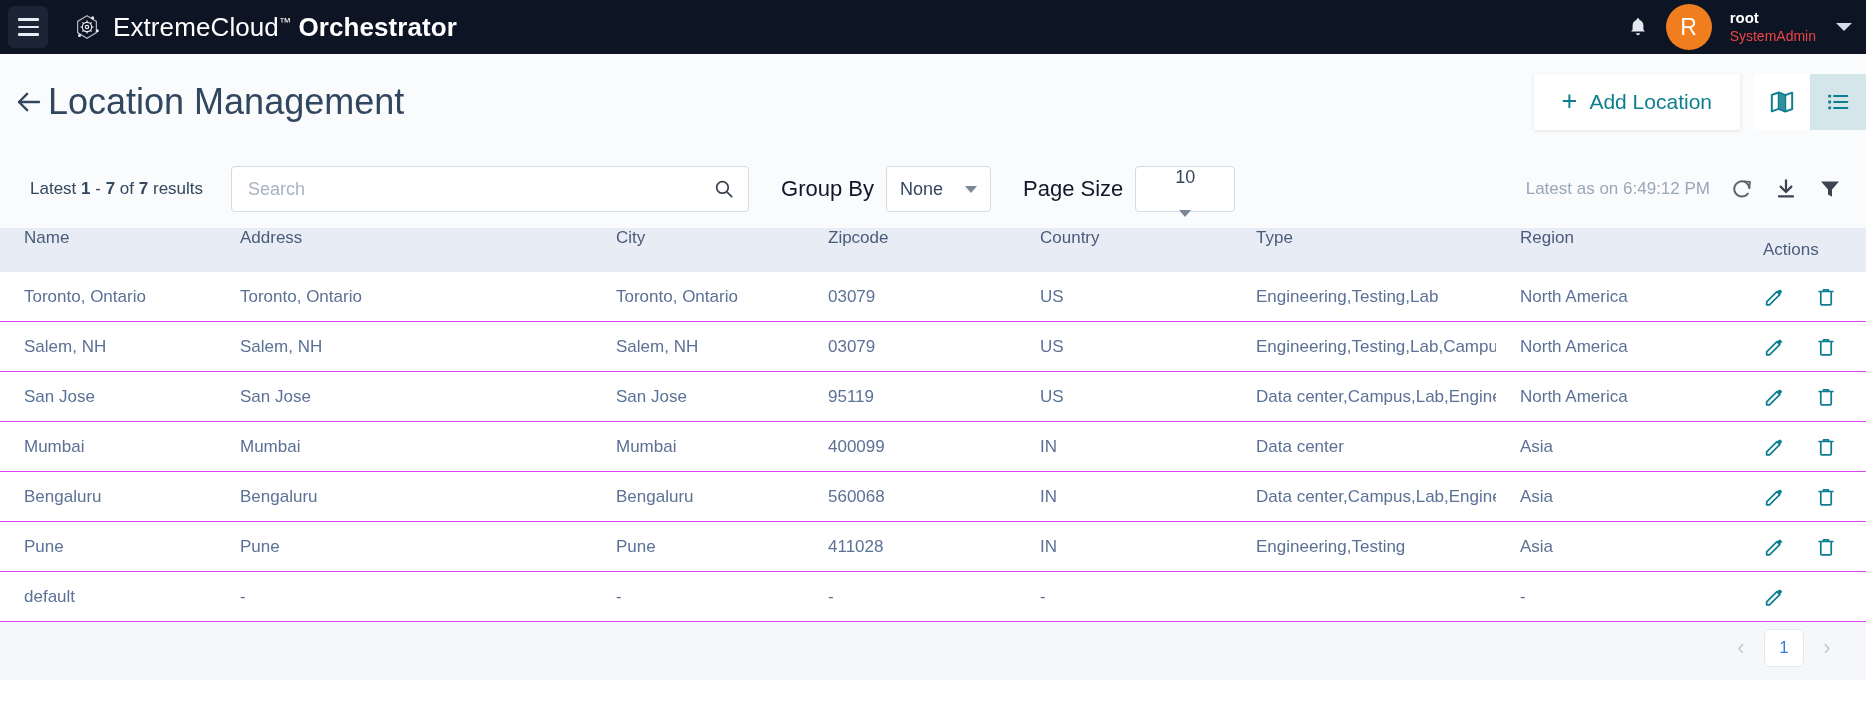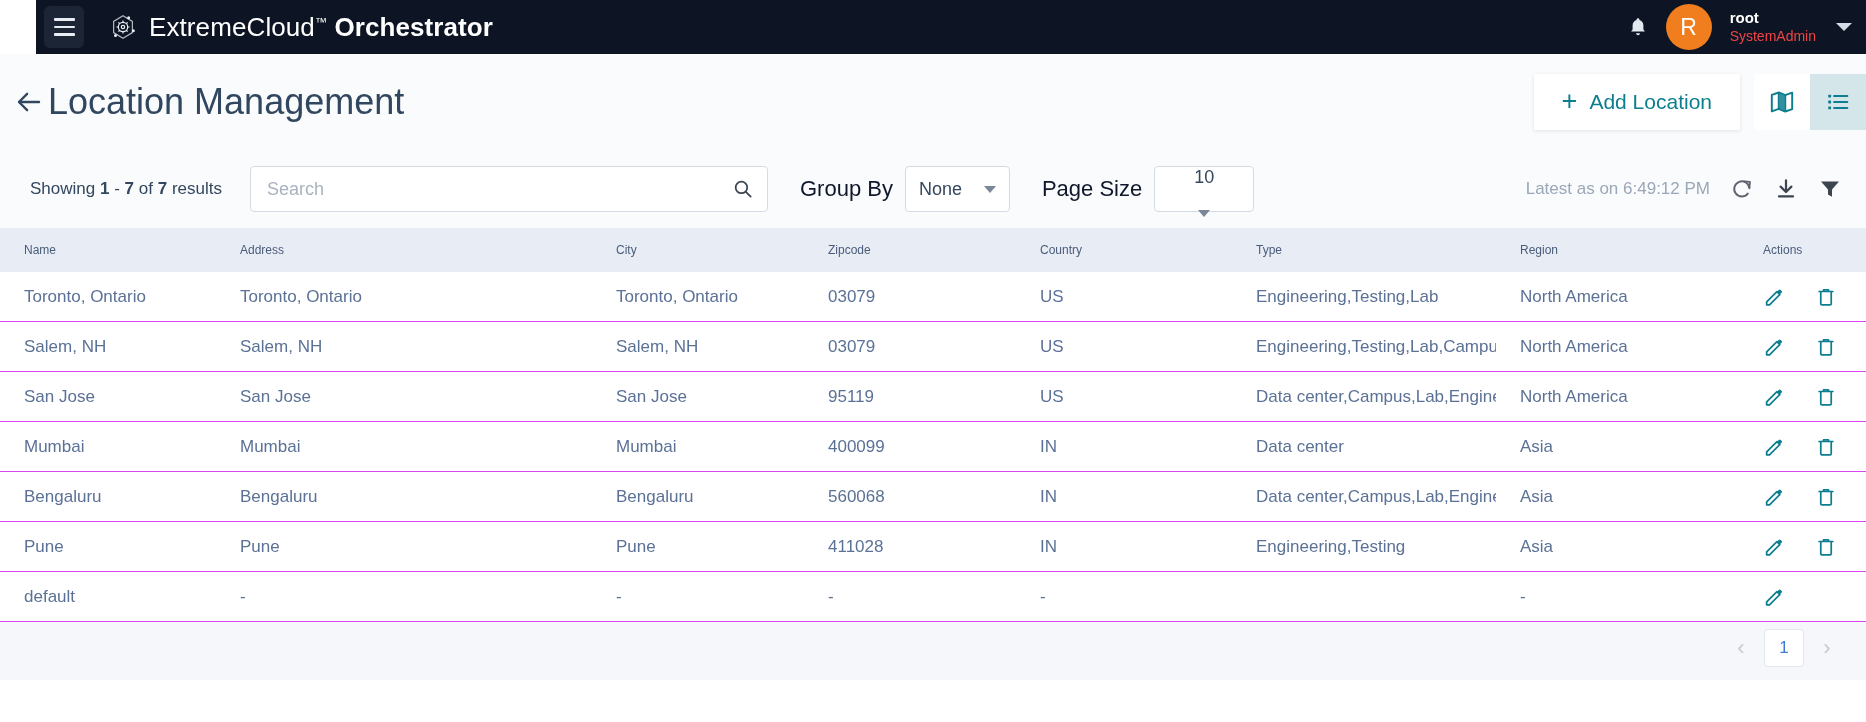--- a/index.html
+++ b/index.html
@@ -11,21 +11,20 @@
   }
 
   
   .topbar {
     height: 54px;
     background: #0d1423;
     display: flex;
     align-items: center;
     padding: 0 14px 0 6px;
     position: relative;
-    margin-left: 36px;
   }
   .hamburger {
     width: 40px; height: 42px;
     background: #1c2536;
     border-radius: 6px;
     display: flex; flex-direction: column;
     align-items: center; justify-content: center;
     gap: 5px;
     cursor: pointer;
     margin-left: 2px;
@@ -193,22 +192,22 @@
     gap: 20px;
   }
   .latest-text { font-size: 17px; color: #9aa7b8; white-space: nowrap; }
   .tb-icon { width: 24px; height: 24px; cursor: pointer; }
 
   
   .table { width: 100%; }
   .thead {
     height: 44px;
     background: #e8ecf5;
-    display: flex; align-items: center;
-    font-size: 12px; color: #4a5c7a;
+    display: flex; 
+    font-size: 17px; color: #4a5c7a;
     font-weight: 400;
   }
   .trow {
     height: 50px;
     display: flex; align-items: center;
     font-size: 17px;
     color: #5b7196;
     border-bottom: 1px solid #d946ef;
     background: #fff;
   }
@@ -335,21 +334,21 @@
             <path d="M8.4 17.5 H20.6"></path>
           </g>
         </svg>
       </div>
     </div>
   </div>
 </div>
 
 <div class="toolbar">
   <div class="showing">
-    <span>Showing</span>
+    <span>Latest</span>
     <b>1</b>
     <span>-</span>
     <b>7</b>
     <span>of</span>
     <b>7</b>
     <span>results</span>
   </div>
 
   <div class="search-wrap">
     <input class="search-input" type="text" placeholder="Search" style="">

